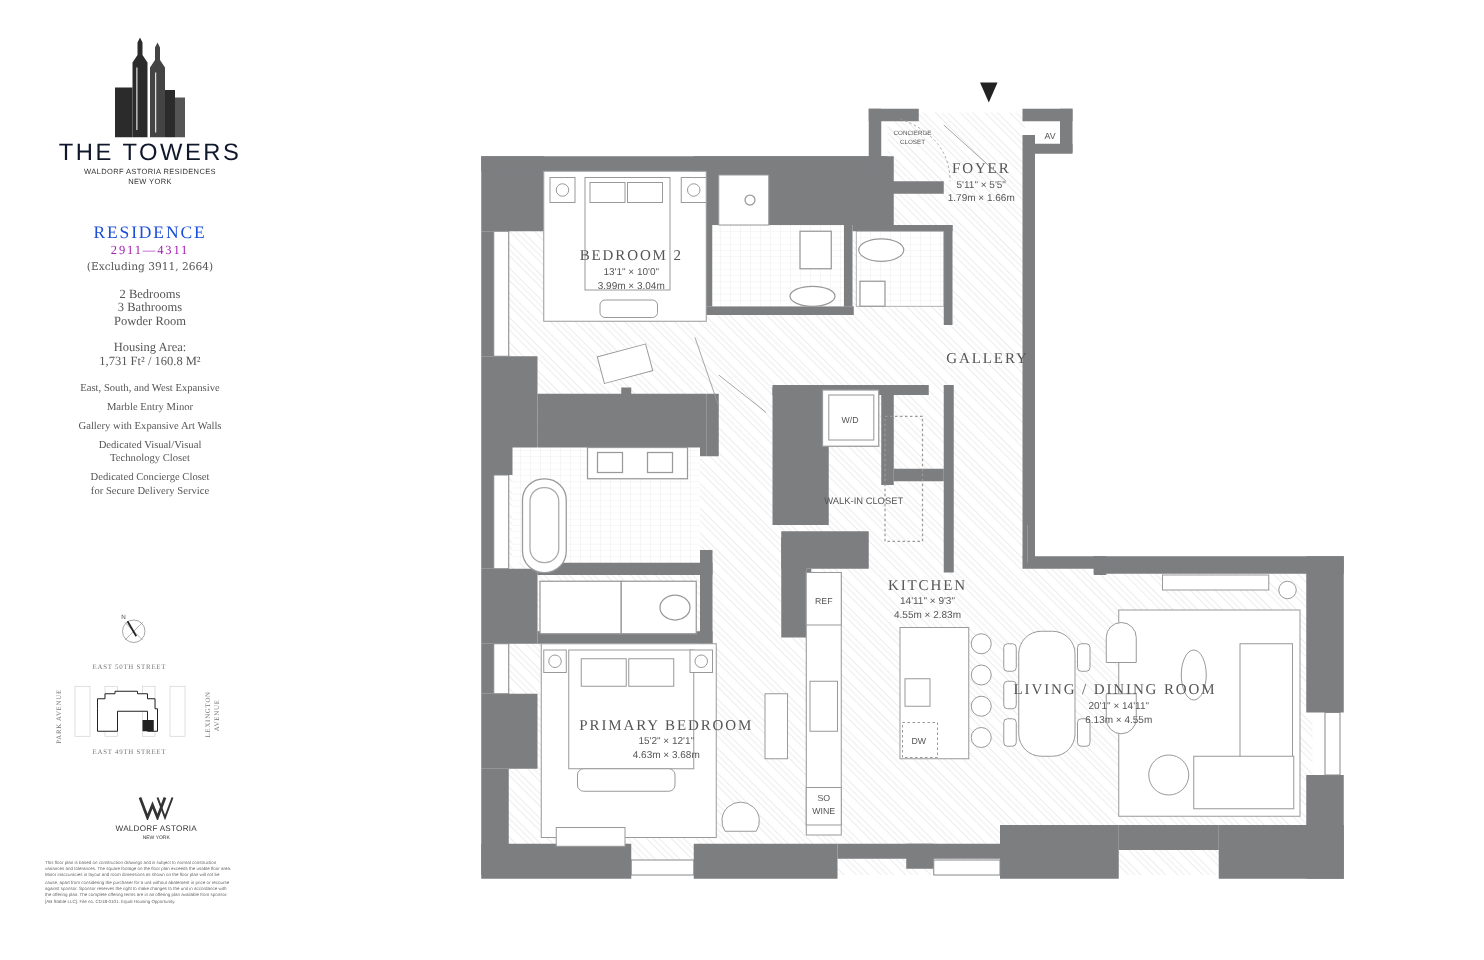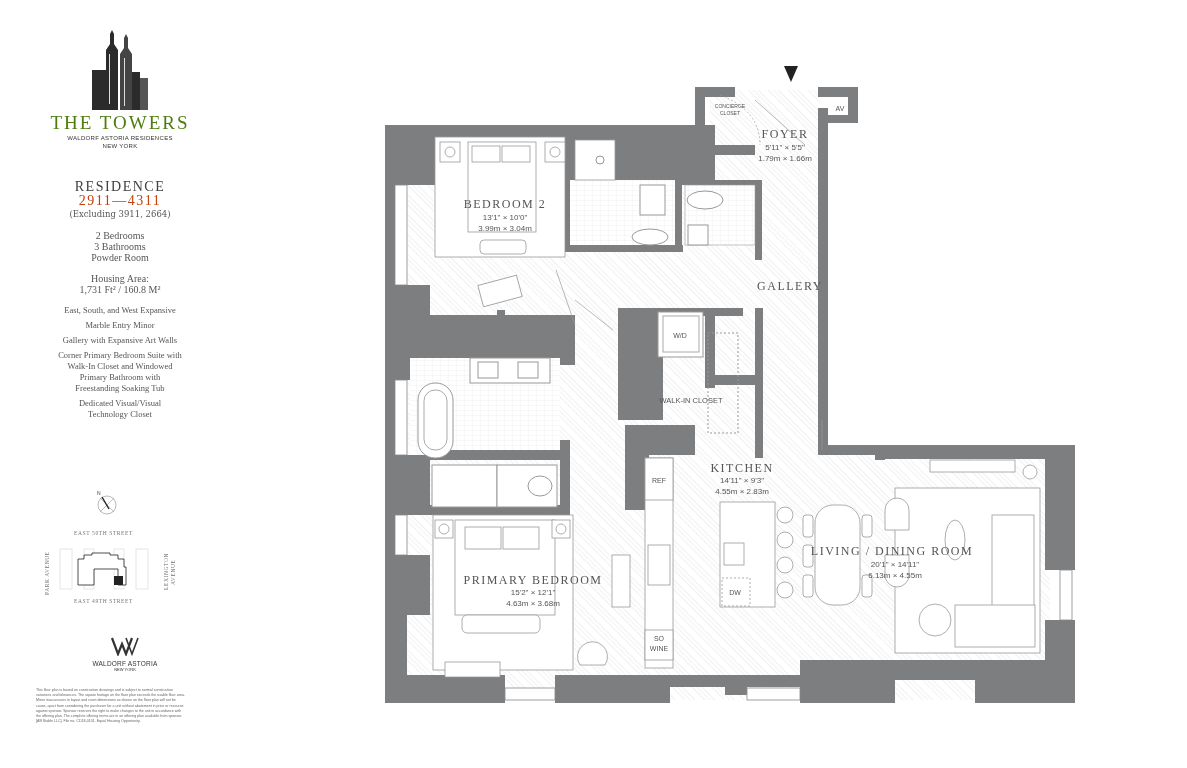--- a/index.html
+++ b/index.html
@@ -1,22 +1,22 @@
 <!DOCTYPE html>
 <html><head>
 <meta charset="utf-8">
 <style>
   html,body{margin:0;padding:0;background:#fff;}
   body{width:1187px;height:768px;position:relative;overflow:hidden;font-family:"DejaVu Serif","Liberation Serif",serif;color:#5a5a5a;}
   .sidebar{position:absolute;left:30px;top:30px;width:180px;text-align:center;}
   .logo{display:block;margin:0 auto;}
-  .brand-title{font-family:Liberation Serif, serif;font-size:19px;letter-spacing:2px;color:#4d7c0f;margin-top:2px;}
+  .brand-title{font-family:Liberation Sans, sans-serif;font-size:19px;letter-spacing:2px;color:#0f172a;margin-top:2px;}
   .brand-sub{font-family:"Liberation Sans",sans-serif;font-size:6px;letter-spacing:.3px;color:#333;line-height:8px;}
-  .res-title{font-family:"Liberation Serif",serif;font-size:14px;letter-spacing:1.5px;margin-top:30px;color:#404040;line-height:14px;}
-  .res-num{font-family:"Liberation Serif",serif;font-size:14px;letter-spacing:1.5px;color:#c2410c;line-height:14px;}
+  .res-title{font-family:"Liberation Serif",serif;font-size:14px;letter-spacing:1.5px;margin-top:30px;color:#1d4ed8;line-height:14px;}
+  .res-num{font-family:"Liberation Serif",serif;font-size:10px;letter-spacing:1.5px;color:#a21caf;line-height:14px;}
   .res-ex{font-size:8.5px;color:#555;line-height:12px;}
   .small{font-family:"Liberation Serif",serif;font-size:10px;line-height:11px;color:#555;}
   .gap{height:10px;}
   .feat{font-family:"Liberation Serif",serif;font-size:8.5px;line-height:11px;color:#555;margin-bottom:4px;}
   .keymap{position:absolute;left:40px;top:485px;width:160px;height:120px;}
   .wa{position:absolute;left:70px;top:636px;width:110px;text-align:center;}
   .wa-name{font-family:"Liberation Sans",sans-serif;font-size:6.5px;color:#333;letter-spacing:.2px;}
   .wa-ny{font-family:"Liberation Sans",sans-serif;font-size:4px;color:#333;}
   .disclaimer{position:absolute;left:36px;top:688px;width:150px;font-family:"Liberation Sans",sans-serif;font-size:3.6px;line-height:5.2px;color:#666;}
   .plan{position:absolute;left:0;top:0;}
@@ -56,28 +56,26 @@
     <div class="feat">
         <div>East, South, and West Expansive</div>
       </div>
     <div class="feat">
         <div>Marble Entry Minor</div>
       </div>
     <div class="feat">
         <div>Gallery with Expansive Art Walls</div>
       </div>
     <div class="feat">
-      <div>Corner Primary Bedroom Suite with</div>
-        <div>Walk-In Closet and Windowed</div>
-        <div>Primary Bathroom with</div>
-        <div>Freestanding Soaking Tub</div>
-    </div>
-    <div class="feat">
         <div>Dedicated Visual/Visual</div>
         <div>Technology Closet</div>
+      </div>
+    <div class="feat">
+        <div>Dedicated Concierge Closet</div>
+        <div>for Secure Delivery Service</div>
       </div>
   </div>
 </div>
 
 <svg class="keymap" viewBox="0 0 160 120">
   <g>
     <circle cx="67" cy="20" r="9" fill="none" stroke="#888" stroke-width="0.6"></circle>
     <line x1="60" y1="13" x2="74" y2="27" stroke="#888" stroke-width="0.5"></line>
     <line x1="60" y1="27" x2="74" y2="13" stroke="#888" stroke-width="0.5"></line>
     <line x1="62" y1="12" x2="69" y2="24" stroke="#222" stroke-width="1.4"></line>

